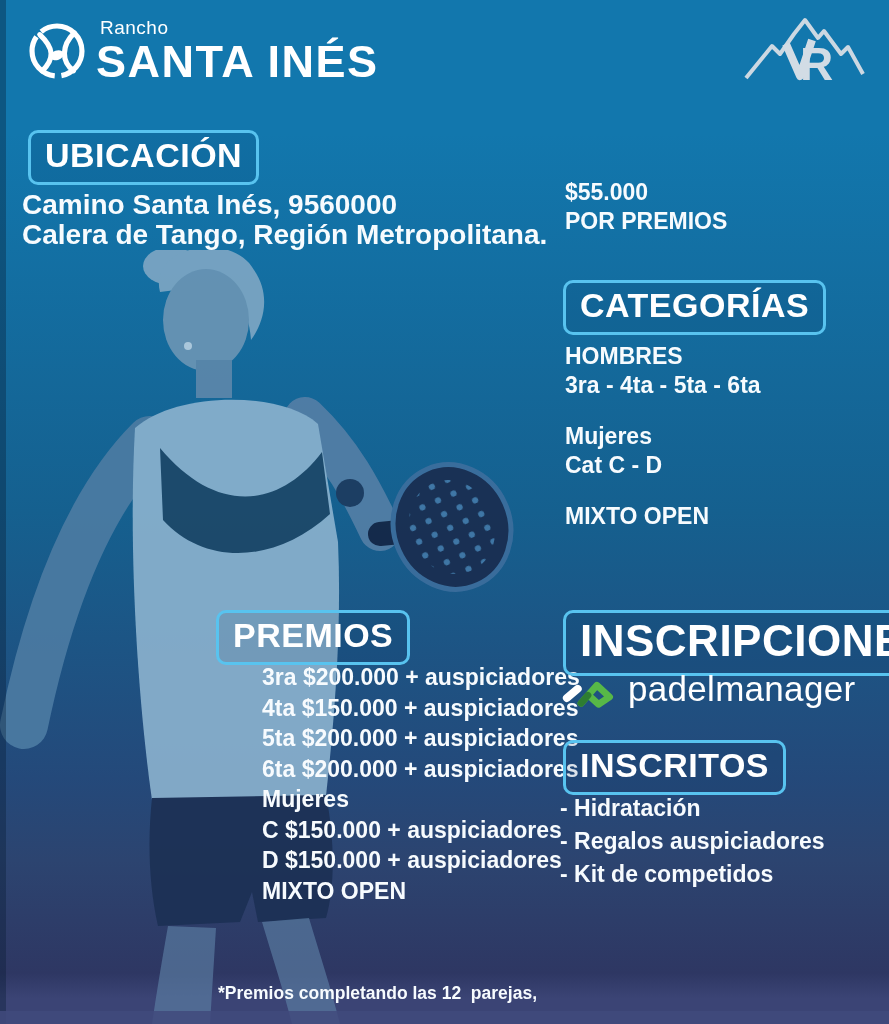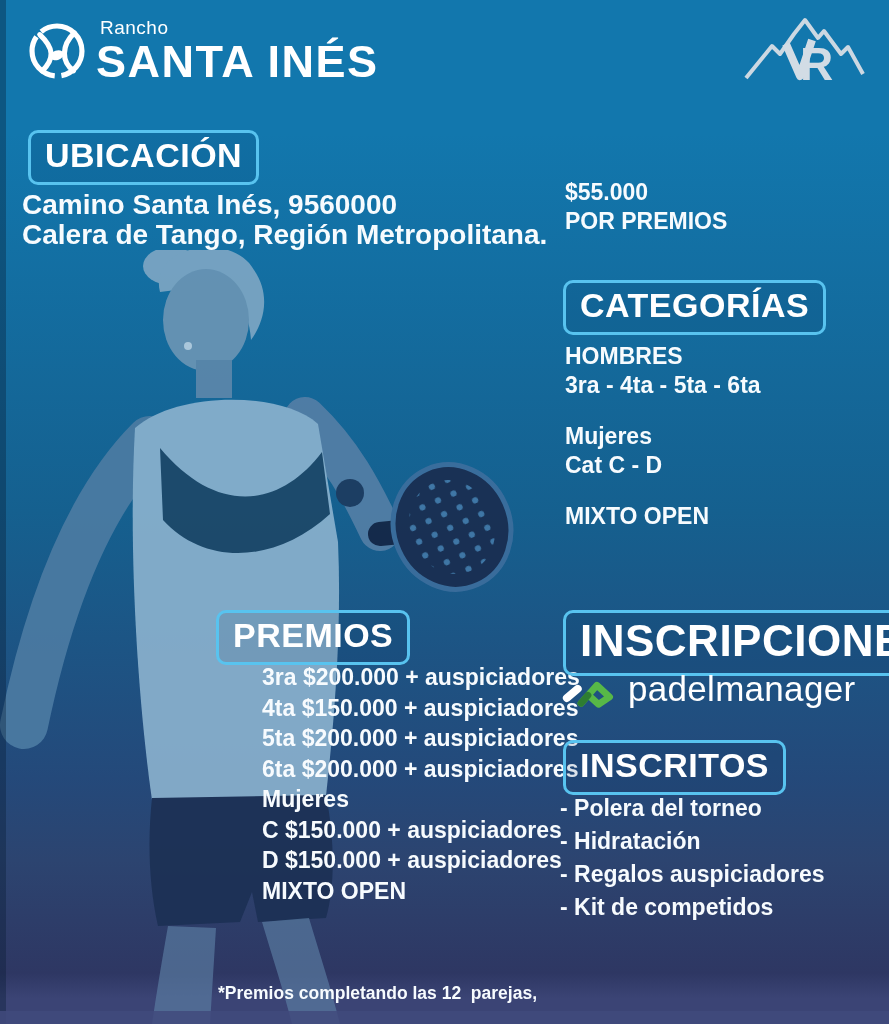--- a/index.html
+++ b/index.html
@@ -168,19 +168,18 @@
       <path d="M40 66 L70 32 L94 54 L73 68 L60 56" stroke="#57b847" stroke-width="13" fill="none" stroke-linejoin="round" stroke-linecap="round"></path>
       <path d="M40 66 L53 51" stroke="#2e7d32" stroke-width="13" fill="none" stroke-linecap="round"></path>
     </svg>
     <span class="pm-word">padelmanager</span>
   </div>
 
   <div class="tbox" style="left:563px;top:740px;">
     <span>INSCRITOS</span>
   </div>
   <div class="btxt inscritos-list">
-    <div>- Polera del torneo</div>
     <div>- Hidratación</div>
     <div>- Regalos auspiciadores</div>
     <div>- Kit de competidos</div>
   </div>
 
 </div>
 
 </body></html>

